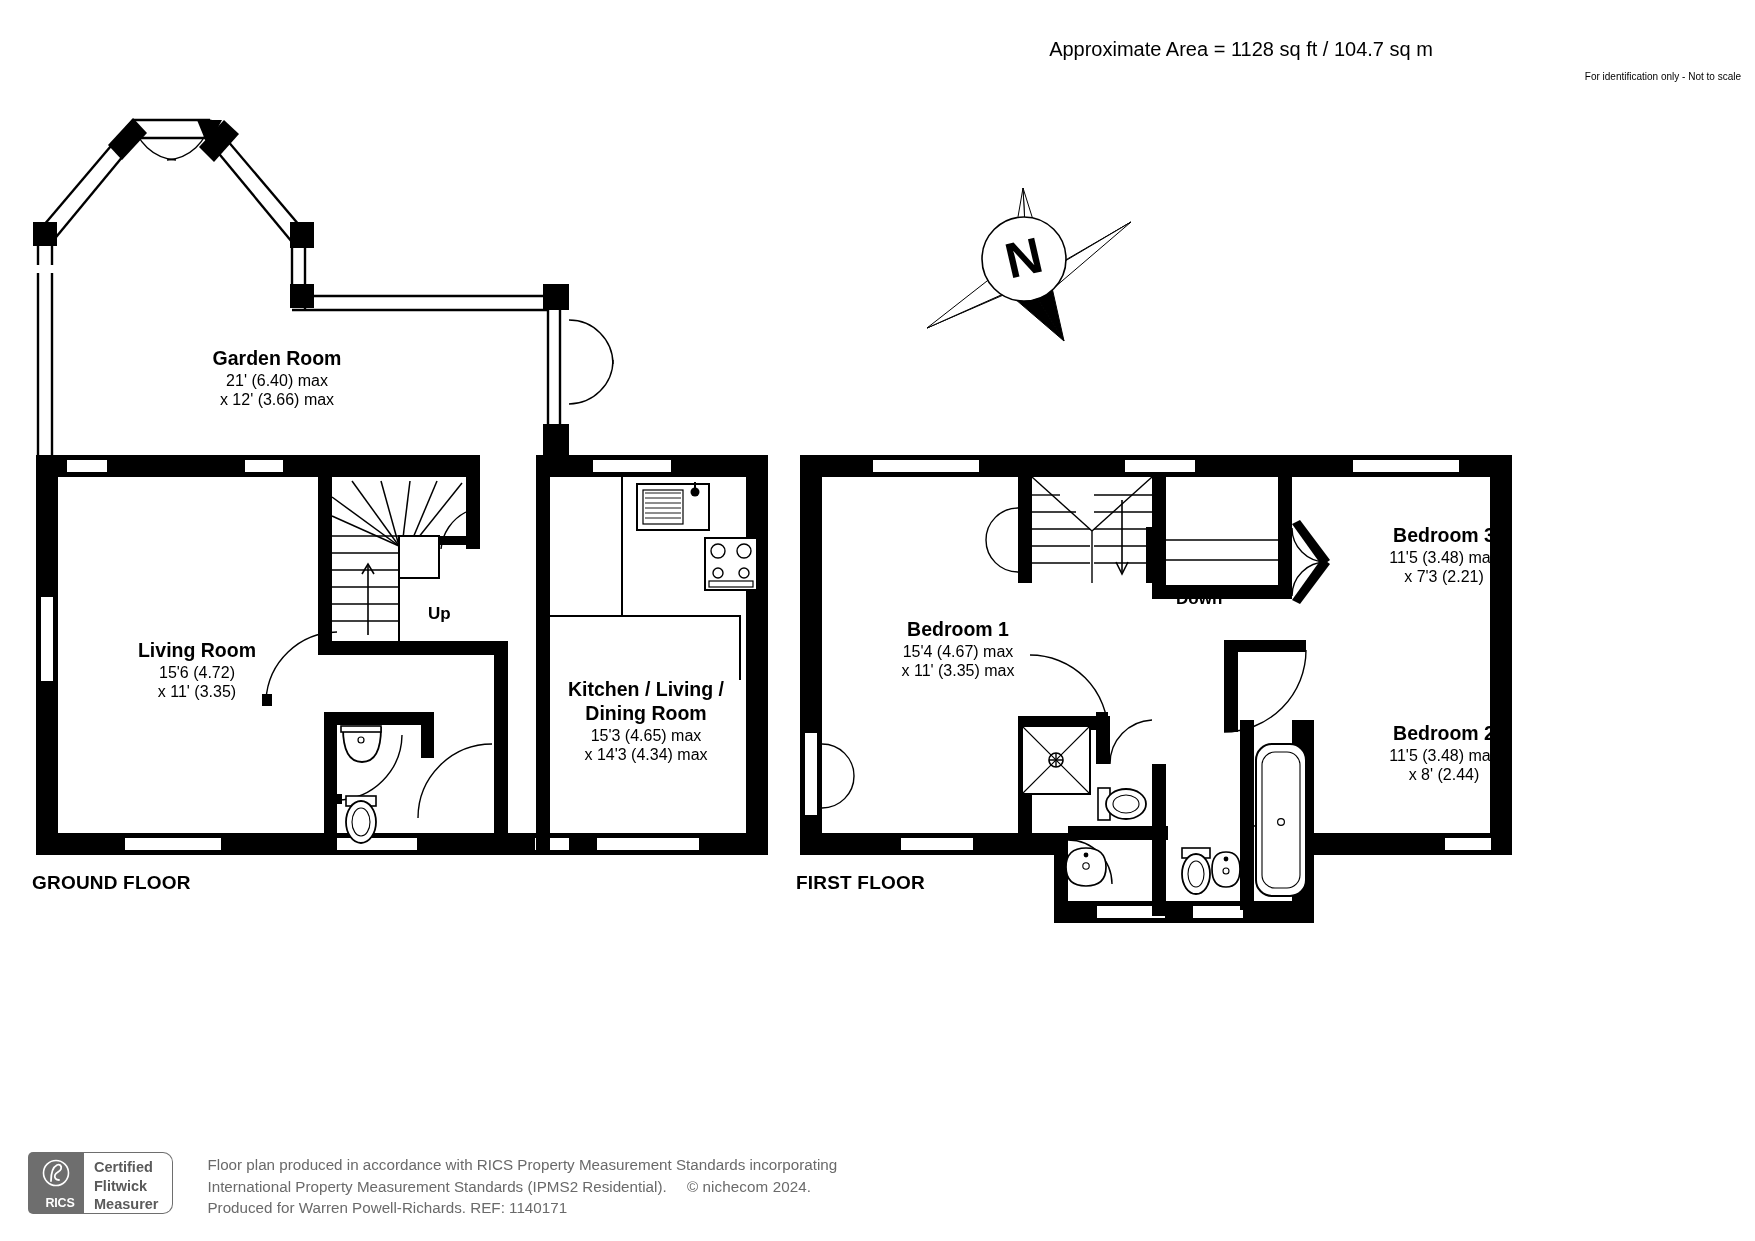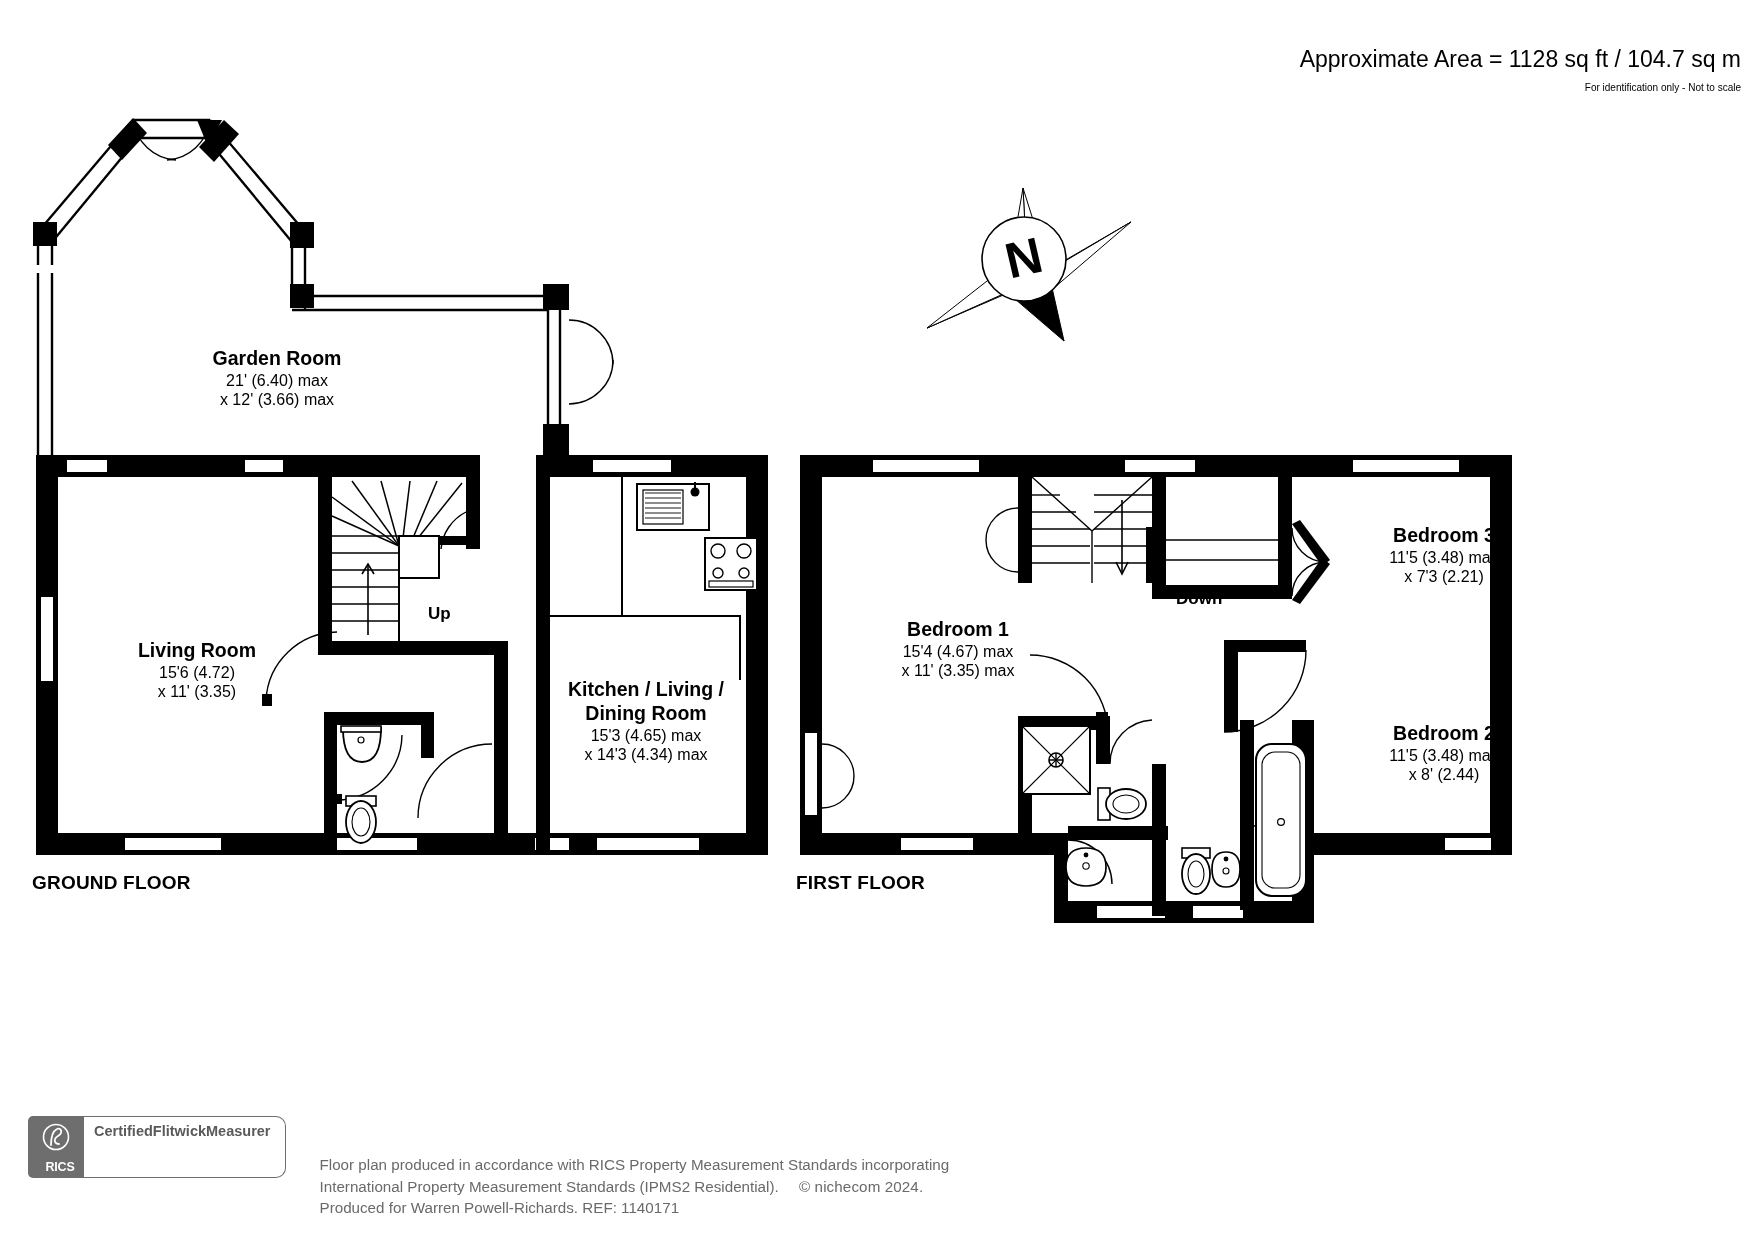--- a/index.html
+++ b/index.html
@@ -29,23 +29,24 @@
     width: 1000px;
   }
   .header .title {
     font-size: 37px;
     font-weight: bold;
     letter-spacing: -0.3px;
     line-height: 1.12;
     white-space: nowrap;
   }
   .header .area {
-    font-size: 23px;
-    margin-top: 28px;
+    font-size: 20px;
+    margin-top: 20px;
     line-height: 1.15;
+    text-align: center;
   }
   .header .note {
     font-size: 10px;
     margin-top: 10px;
     line-height: 1.15;
     text-align: right;
   }
 
   
   #plan {
@@ -125,31 +126,30 @@
   .rics-text {
     border: 1.6px solid #6e6e6e;
     border-left: none;
     border-radius: 0 10px 10px 0;
     color: #5a5a5a;
     font-size: 14.5px;
     font-weight: bold;
     line-height: 1.28;
     padding: 5px 14px 5px 10px;
     display: flex;
-    flex-direction: row;
+    flex-direction: column;
     justify-content: flex-start;
   }
   .footer-text {
     margin-left: 34px;
     color: #6a6a6a;
     font-size: 15.2px;
     line-height: 1.42;
     padding-top: 2px;
     white-space: nowrap;
-    margin-top: 36px;
   }
   .footer-text .copy { letter-spacing: 0.1px; }
 </style>
 </head>
 <body>
 
 <div id="page">
 
   <div class="header">
     <div class="area">Approximate Area = 1128 sq ft / 104.7 sq m</div>

